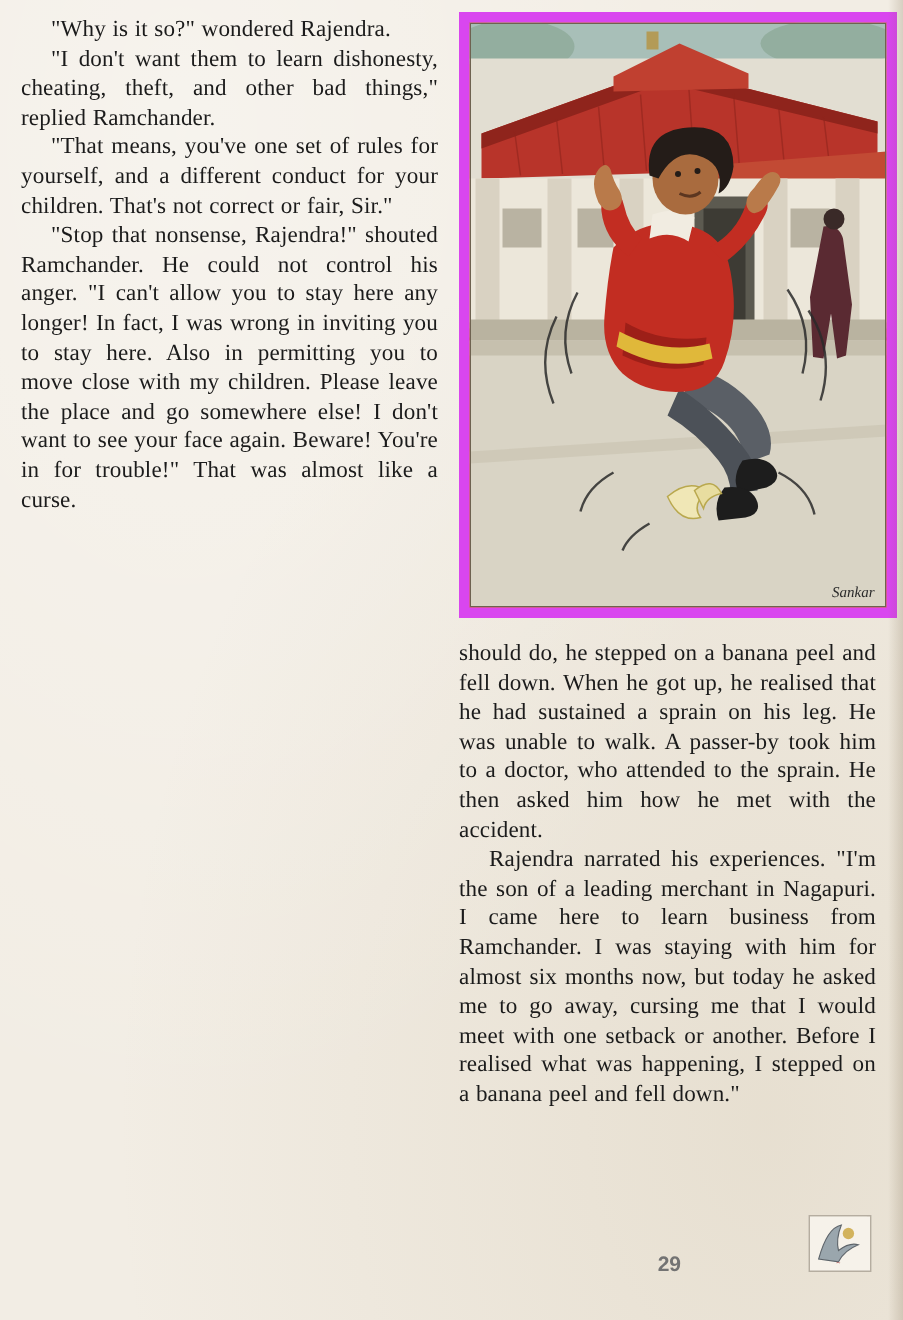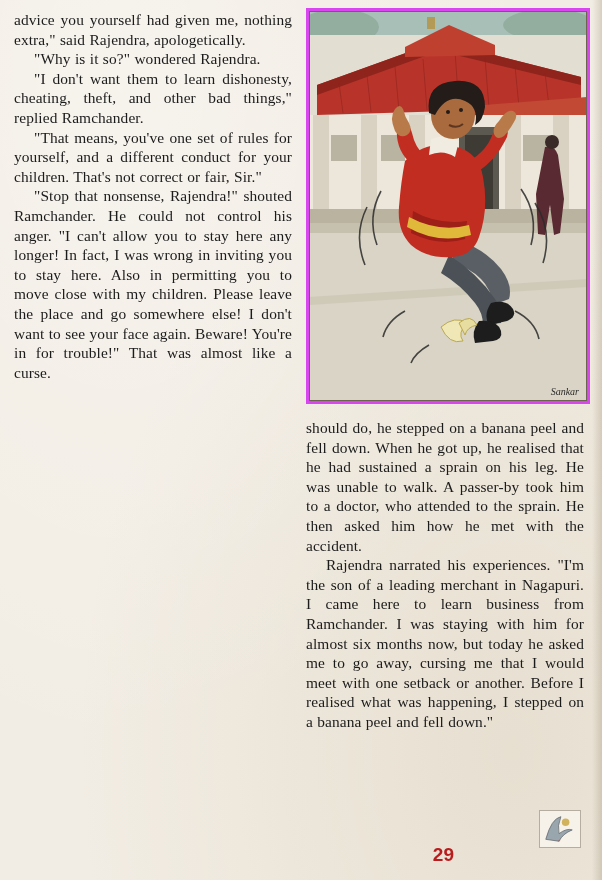--- a/index.html
+++ b/index.html
@@ -53,46 +53,46 @@
     color: #1b1b1b;
     letter-spacing: 0.1px;
     word-spacing: 0.4px;
   }
   p.para.noindent { text-indent: 0; }
 
   .illustration {
     position: relative;
     width: 278px;
     height: 390px;
-    border: 3px solid #d946ef;
+    border: 7px solid #d946ef;
     background: #ef4444;
     overflow: hidden;
     margin-bottom: 14px;
   }
   .illo-svg { display: block; width: 100%; height: 100%; }
 
   .right-text {
     flex: 1;
   }
 
   .footer {
     position: absolute;
     left: 14px;
     right: 14px;
     bottom: 6px;
     height: 44px;
   }
   .page-number {
     position: absolute;
     right: 134px;
-    bottom: 8px;
+    bottom: 24px;
     font-family: "Liberation Sans", sans-serif;
     font-weight: bold;
-    font-size: 19px;
-    color: #b91c1c;
+    font-size: 14px;
+    color: #737373;
   }
   .masthead {
     position: absolute;
     right: 6px;
     bottom: 4px;
     font-family: "Liberation Serif", serif;
     font-weight: bold;
     font-style: normal;
     font-size: 20px;
     letter-spacing: 0.5px;
@@ -133,21 +133,20 @@
   }
 </style>
 </head>
 <body>
 
 <div class="page">
 
   <div class="columns">
 
     <div class="col col-left">
-      <p class="para noindent">advice you yourself had given me, nothing extra," said Rajendra, apologetically.</p>
       <p class="para">"Why is it so?" wondered Rajendra.</p>
       <p class="para">"I don't want them to learn dishonesty, cheating, theft, and other bad things," replied Ramchander.</p>
       <p class="para">"That means, you've one set of rules for yourself, and a different conduct for your children. That's not correct or fair, Sir."</p>
       <p class="para">"Stop that nonsense, Rajendra!" shouted Ramchander. He could not control his anger. "I can't allow you to stay here any longer! In fact, I was wrong in inviting you to stay here. Also in permitting you to move close with my children. Please leave the place and go somewhere else! I don't want to see your face again. Beware! You're in for trouble!" That was almost like a curse.</p>
     </div>
 
     <div class="col col-right">
 
       <div class="illustration">
         <svg class="illo-svg" viewBox="0 0 278 390" preserveAspectRatio="none">

